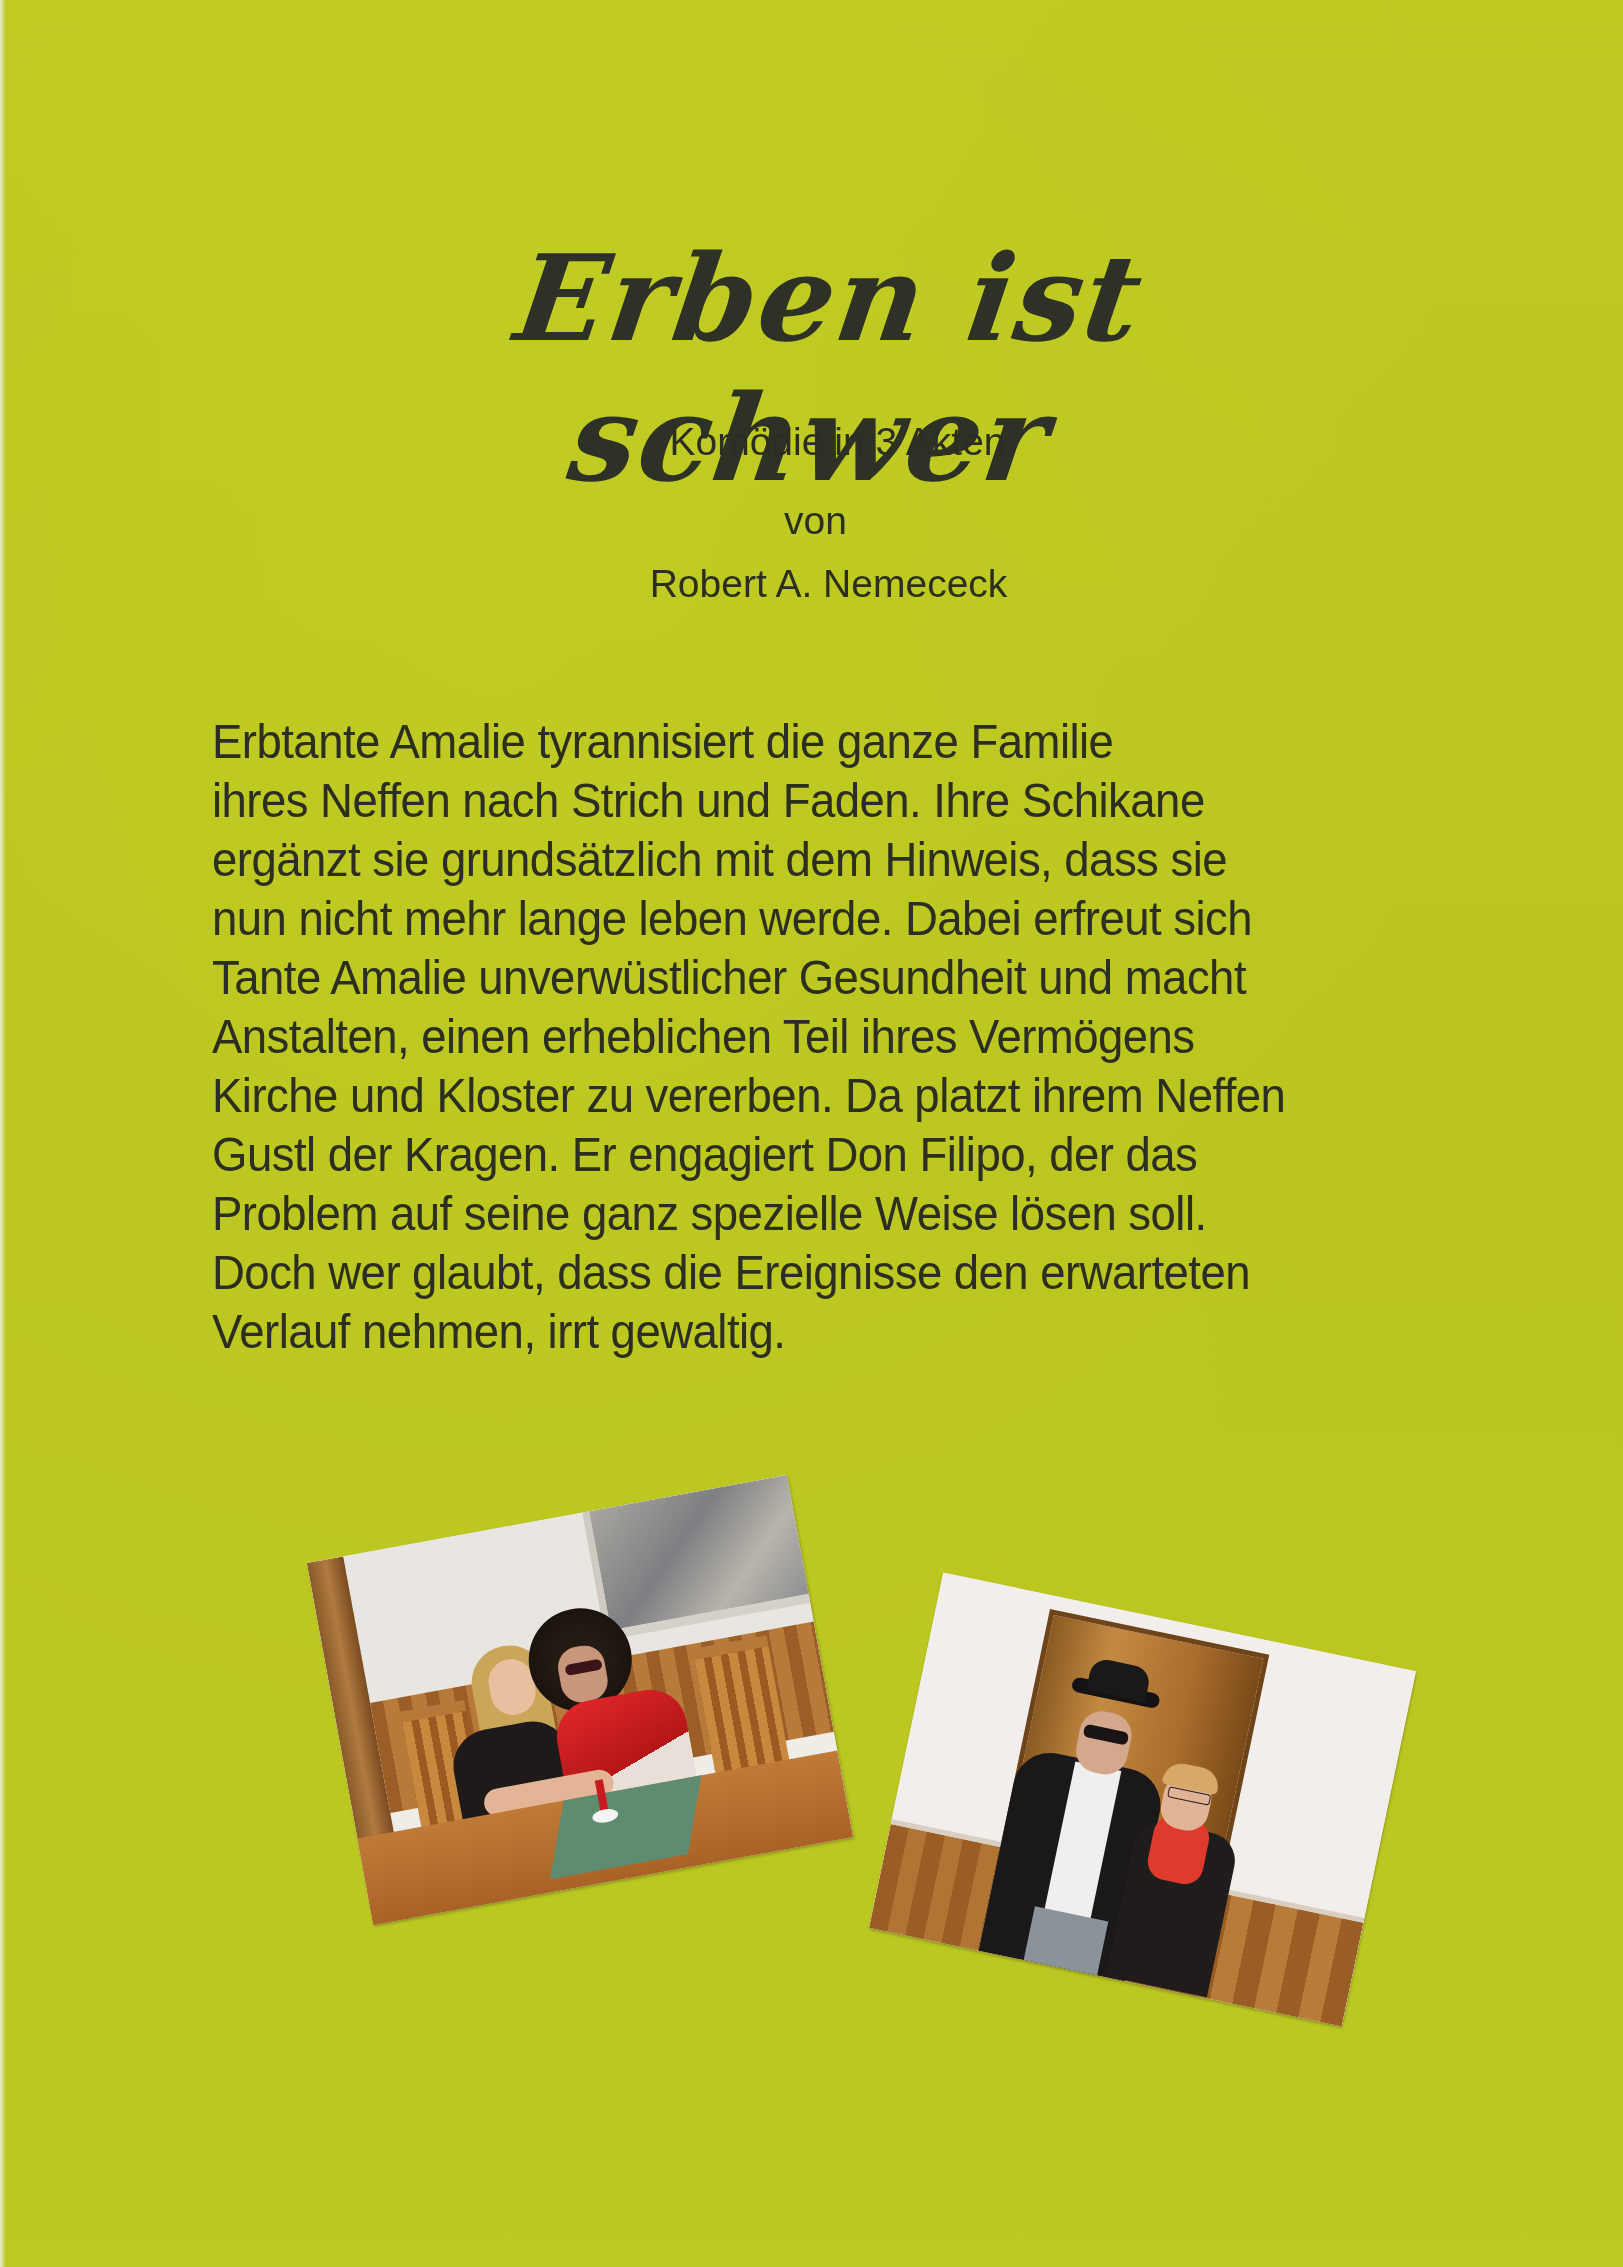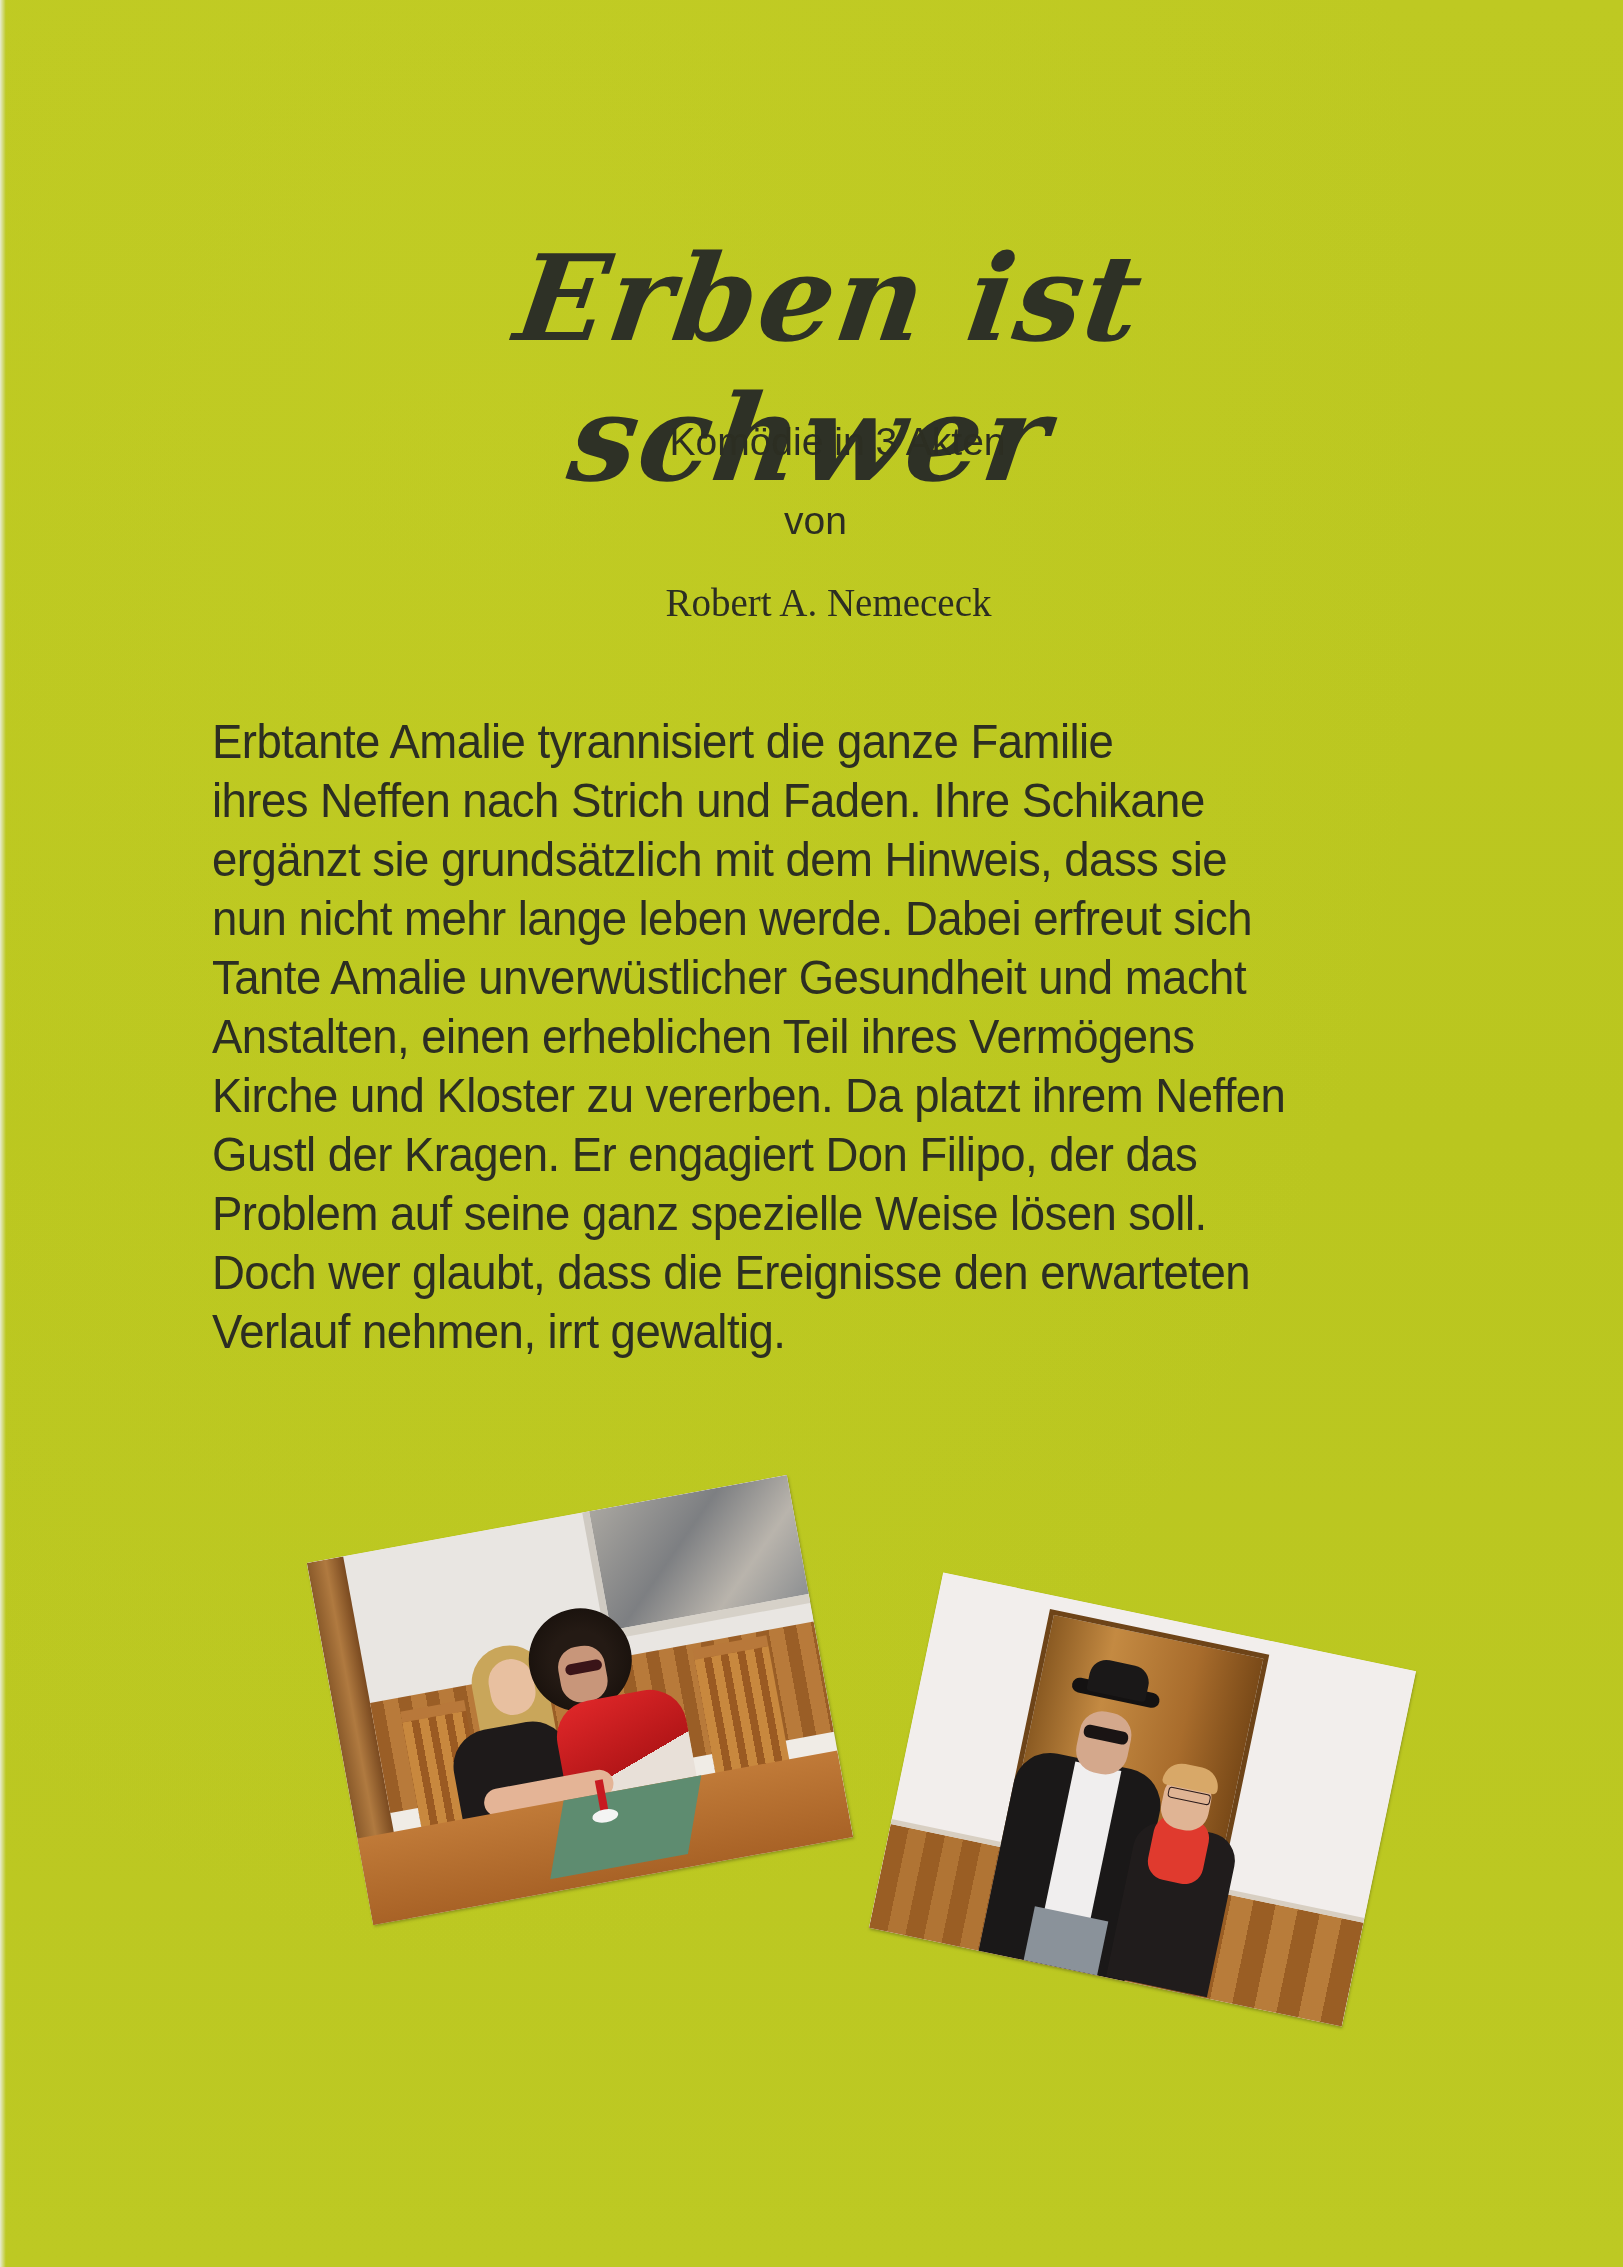--- a/index.html
+++ b/index.html
@@ -29,21 +29,21 @@
       color: #2e3126;
       letter-spacing: 1.9px;
       transform: skewX(-8deg);
     }
     .subtitle, .byline, .author {
       position: absolute; left: 0; width: 1624px; text-align: center;
       font-size: 39px; color: #2c2e22; padding-left: 36px;
     }
     .subtitle { top: 420px; left: 0; width: 1603px; }
     .byline   { top: 499px; left: 0; width: 1559px; }
-    .author   { top: 580px; left: 0; width: 1585px; font-family: Liberation Serif, serif; }
+    .author   { top: 562px; left: 0; width: 1585px; }
     .blurb {
       position: absolute; left: 212px; top: 712px; width: 1324px;
       font-size: 49px; line-height: 59px;
       color: #2c2e22;
       letter-spacing: -0.6px;
     }
     .blurb .line { display: block; white-space: nowrap; transform-origin: left center; transform: scaleX(0.93); }
     .photo {
       position: absolute;
       box-shadow: 0.9px 1.9px 2.8px rgba(60,60,20,0.35);

